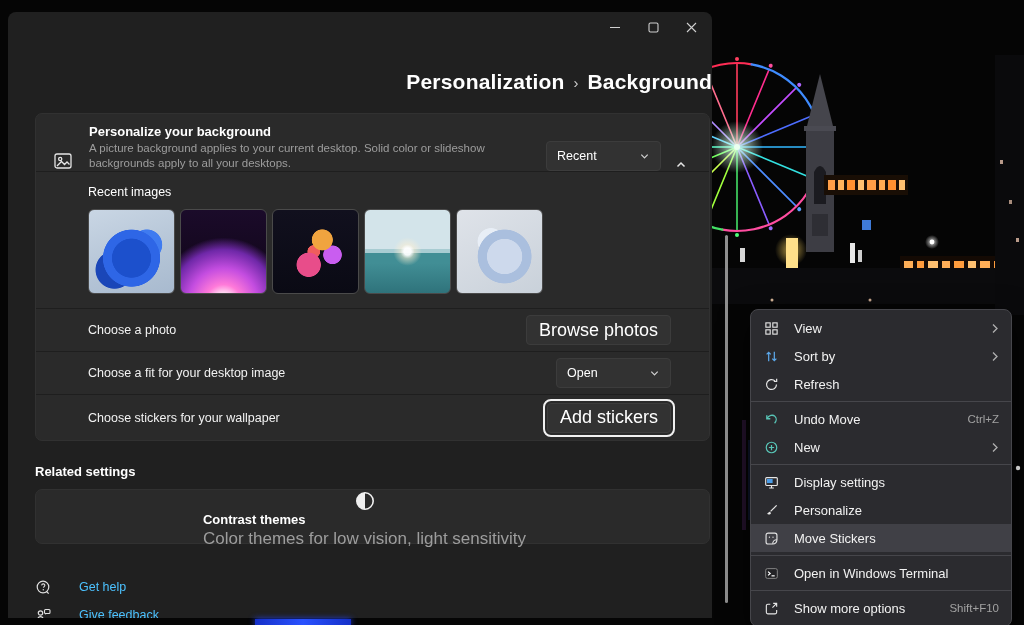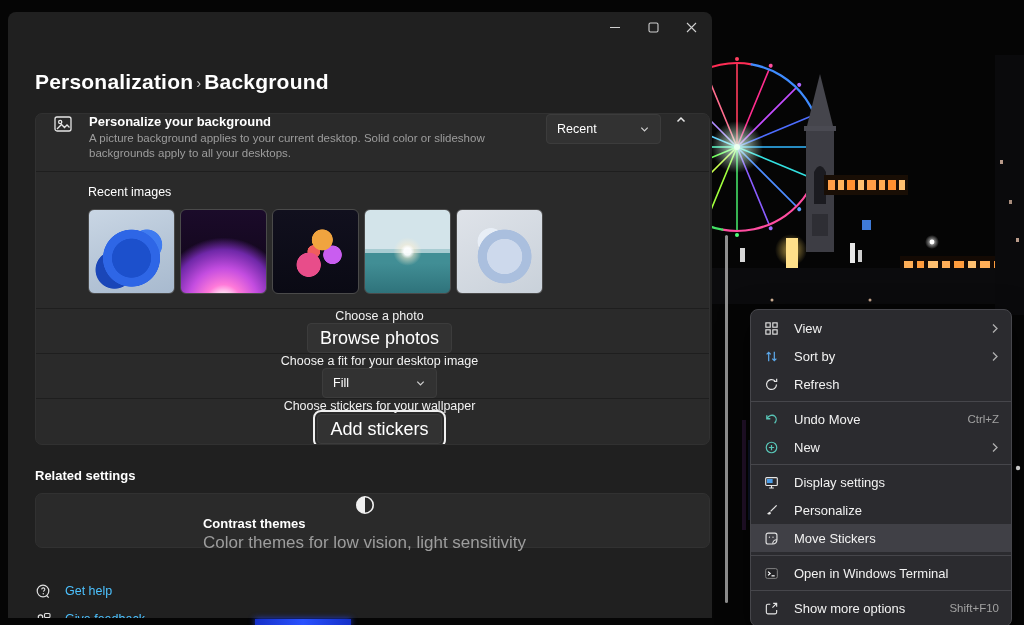--- a/index.html
+++ b/index.html
@@ -12,27 +12,27 @@
   .desktop svg { display:block; }
 
   
   .window { position:absolute; left:8px; top:12px; width:704px; height:606px;
     background:#202020; border-radius:8px 8px 0 0; z-index:2; overflow:hidden; }
   .titlebar { height:30px; display:flex; justify-content:flex-end; align-items:center; padding-right:2px; }
   .winbtn { width:38px; height:26px; display:flex; align-items:center; justify-content:center; }
   .winbtn svg { stroke:#cfcfcf; }
 
   .content { padding:0 0 0 27px; }
-  .breadcrumb { display:flex; align-items:baseline; gap:3px; margin-top:28px; }
+  .breadcrumb { display:flex; align-items:baseline; gap:9px; margin-top:28px;justify-content:flex-end; }
   .crumb { font-size:21px; font-weight:700; letter-spacing:.2px; }
   .crumb-sep { font-size:15px; color:#cfcfcf; transform:translateY(-1px); }
 
   .card-group { width:675px; margin-top:19px; background:#2a2a2a; border:1px solid #313131;
     border-radius:7px; overflow:hidden; }
-  .card-header { display:flex; align-items:flex-start; height:57px; padding:0 14px 0 17px; }
+  .card-header { display:flex; align-items:flex-end; height:57px; padding:0 14px 0 17px; }
   .hd-icon { width:22px; display:flex; }
   .hd-text { flex:1; margin-left:14px; }
   .hd-title { font-size:13px; font-weight:600; }
   .hd-desc { font-size:11.5px; color:#9d9d9d; line-height:1.3; max-width:505px; margin-top:2px; }
   .select { width:115px; height:30px; background:#323232; border:1px solid #3c3c3c; border-radius:4px;
     display:flex; align-items:center; padding:0 10px; font-size:12.5px; }
   .select .chev { margin-left:auto; display:flex; }
   .expander-chev { margin:0 8px 0 14px; display:flex; }
 
   .card-section { border-top:1px solid #1e1e1e; padding:13px 0 14px 52px; }
@@ -55,36 +55,36 @@
     linear-gradient(#11101e,#0a0a14); }
   .th4 { background:
     radial-gradient(circle at 50% 50%, rgba(255,255,255,.95) 0 6%, rgba(255,240,210,.5) 12%, transparent 24%),
     linear-gradient(#d3e4ea 0 47%, #a8ccd2 47% 52%, #418e95 52% 64%, #2f737b 100%); }
   .th5 { background:
     radial-gradient(circle at 56% 56%, #cdd9ec 0 26%, #aabfde 27% 40%, transparent 41%),
     radial-gradient(circle at 40% 38%, #e8eef6 0 18%, transparent 19%),
     linear-gradient(150deg,#dfe3e9,#c9d1da); }
 
   .card-row { border-top:1px solid #1e1e1e; min-height:43px; display:flex; align-items:center;
-    padding:0 38px 0 52px;flex-direction:column; }
+    padding:0 38px 0 52px; }
   .row-label { flex:1; font-size:12.5px; color:#f2f2f2; }
   .btn { min-width:114px; height:30px; background:#323232; border:1px solid #3c3c3c; border-radius:4px;
     display:flex; align-items:center; justify-content:center; font-size:18px; color:#fff; padding:8px 12px; }
   .btn.focused { outline:2px solid #f0f0f0; outline-offset:2px; }
 
   .section-heading { font-size:13px; font-weight:700; margin:23px 0 10px; }
   .rel-card { width:675px; height:55px; background:#2a2a2a; border:1px solid #313131; border-radius:7px;
     display:flex; align-items:center; padding:0 16px 0 0;flex-direction:column; }
   .rel-icon { width:62px; display:flex; justify-content:center; }
   .rel-text { flex:1; }
   .rel-title { font-size:13px; font-weight:600; }
   .rel-desc { font-size:17px; color:#9d9d9d; margin-top:2px; }
 
   .footer-links { margin-top:29px; }
-  .flink { display:flex; align-items:center; gap:13px; height:28px; }
+  .flink { display:flex; align-items:center; gap:27px; height:28px; }
   .flink-label { font-size:12.5px; color:#4cc2ff; }
 
   
   .scrollbar { position:absolute; left:725px; top:235px; width:3px; height:368px;
     background:#8f8f8f; border-radius:2px; z-index:4; }
 
   
   .menu { position:absolute; left:750px; top:309px; width:262px; z-index:5;
     background:#2b2b2f; border:1px solid #46464b; border-radius:8px; padding:4px 0;
     box-shadow:0 10px 30px rgba(0,0,0,.65); }
@@ -289,21 +289,21 @@
         </div>
 
         <div class="card-row">
           <span class="row-label">Choose a photo</span>
           <span class="btn">Browse photos</span>
         </div>
 
         <div class="card-row">
           <span class="row-label">Choose a fit for your desktop image</span>
           <span class="select">
-            <span>Fill</span>
+            <span>Open</span>
             <span class="chev">
               <svg width="11" height="11" viewBox="0 0 12 12" fill="none" stroke="#cfcfcf" stroke-width="1.4">
                   <path d="M2.5 4l3.5 3.5L9.5 4"></path>
                 </svg>
             </span>
           </span>
         </div>
 
         <div class="card-row" style="min-height:46px">
           <span class="row-label">Choose stickers for your wallpaper</span>

